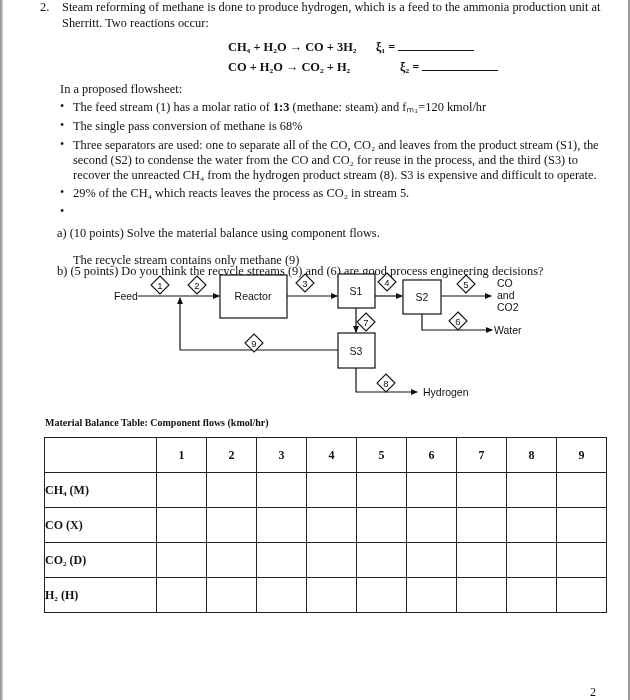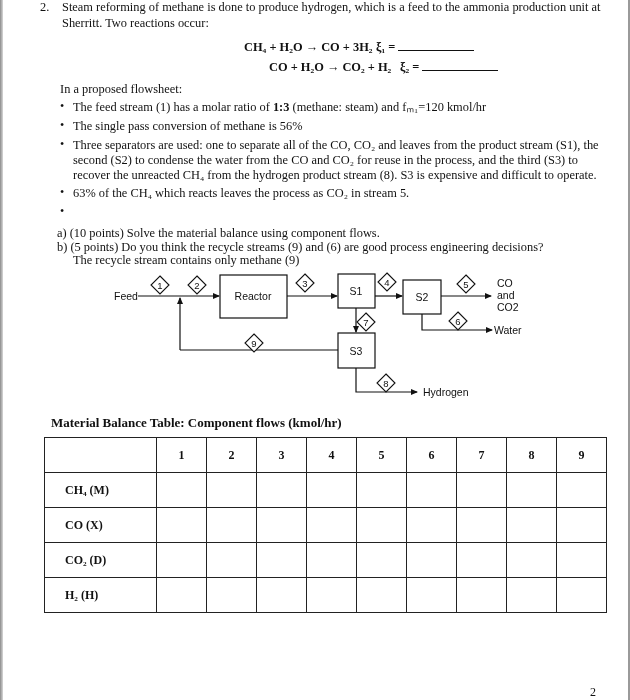--- a/index.html
+++ b/index.html
@@ -14,59 +14,59 @@
   .t { position: absolute; font-size: 12.4px; line-height: 14px; white-space: nowrap; }
   .b { font-weight: bold; }
   .bullet { position: absolute; font-size: 12px; }
   .blank { display: inline-block; width: 76px; border-bottom: 1px solid #111; height: 10px; vertical-align: baseline; margin-left: 3px; }
   svg.diagram { position: absolute; left: 0; top: 0; }
   svg text { font-family: "Liberation Sans", sans-serif; fill: #111; }
   table.mb { position: absolute; left: 44px; top: 437px; border-collapse: collapse; }
   table.mb td, table.mb th { border: 1px solid #222; height: 34px; padding: 0; }
   table.mb th { font-weight: bold; font-size: 12px; text-align: center; width: 49px; }
   table.mb th.corner { width: 111px; }
-  table.mb td.label { font-weight: bold; font-size: 12px; padding-left: 20px; text-align: left; }
+  table.mb td.label { font-weight: bold; font-size: 12px; padding-left: 0; text-align: left; }
   .pagenum { position: absolute; left: 590px; top: 685px; font-size: 12px; font-family: "Liberation Serif", serif; }
 </style>
 </head>
 <body>
 
 <div class="edge-left"></div>
 <div class="edge-right"></div>
 
 <div class="t" style="left:40px; top:0px;">2.</div>
 <div class="t" style="left:62px; top:0px;">Steam reforming of methane is done to produce hydrogen, which is a feed to the ammonia production unit at</div>
 <div class="t" style="left:62px; top:16px;">Sherritt. Two reactions occur:</div>
 
-<div class="t b" style="left:244px; top:40px;">CH₄ + H₂O → CO + 3H₂</div>
+<div class="t b" style="left:228px; top:40px;">CH₄ + H₂O → CO + 3H₂</div>
 <div class="t b" style="left:376px; top:40px;"><span>ξ₁ =</span><span class="blank"></span></div>
-<div class="t b" style="left:228px; top:60px;margin-left:41px;">CO + H₂O → CO₂ + H₂</div>
+<div class="t b" style="left:228px; top:60px;">CO + H₂O → CO₂ + H₂</div>
 <div class="t b" style="left:400px; top:60px;"><span>ξ₂ =</span><span class="blank"></span></div>
 
 <div class="t" style="left:60px; top:82px;">In a proposed flowsheet:</div>
 
 <div class="bullet" style="left:60px; top:99px;">•</div>
 <div class="t" style="left:73px; top:100px;"><span>The feed stream (1) has a molar ratio of </span><span class="b">1:3</span><span> (methane: steam) and fₘ₁=120 kmol/hr</span></div>
 
 <div class="bullet" style="left:60px; top:118px;">•</div>
-<div class="t" style="left:73px; top:119px;">The single pass conversion of methane is 56%</div>
+<div class="t" style="left:73px; top:119px;">The single pass conversion of methane is 68%</div>
 
 <div class="bullet" style="left:60px; top:137px;">•</div>
 <div class="t" style="left:73px; top:138px;">Three separators are used: one to separate all of the CO, CO₂ and leaves from the product stream (S1), the</div>
 <div class="t" style="left:73px; top:153px;">second (S2) to condense the water from the CO and CO₂ for reuse in the process, and the third (S3) to</div>
 <div class="t" style="left:73px; top:168px;">recover the unreacted CH₄ from the hydrogen product stream (8). S3 is expensive and difficult to operate.</div>
 
 <div class="bullet" style="left:60px; top:185px;">•</div>
-<div class="t" style="left:73px; top:186px;">63% of the CH₄ which reacts leaves the process as CO₂ in stream 5.</div>
+<div class="t" style="left:73px; top:186px;">29% of the CH₄ which reacts leaves the process as CO₂ in stream 5.</div>
 
 <div class="bullet" style="left:60px; top:204px;">•</div>
 <div class="t" style="left:73px; top:205px;margin-top:48px;">The recycle stream contains only methane (9)</div>
 
 <div class="t" style="left:57px; top:226px;">a)  (10 points) Solve the material balance using component flows.</div>
-<div class="t" style="left:57px; top:240px;">b)  (5 points) Do you think the recycle streams (9) and (6) are good process engineering decisions?</div>
+<div class="t" style="left:57px; top:264px;">b)  (5 points) Do you think the recycle streams (9) and (6) are good process engineering decisions?</div>
 
 <svg class="diagram" width="630" height="700">
   <defs>
     <marker id="ah" markerWidth="7" markerHeight="6" refX="6" refY="3" orient="auto" markerUnits="userSpaceOnUse">
       <path d="M0,0 L7,3 L0,6 Z" fill="#111"></path>
     </marker>
   </defs>
   <g stroke="#111" stroke-width="1.2" fill="none">
 
     <line x1="138" y1="296" x2="219" y2="296" marker-end="url(#ah)"></line>
@@ -139,21 +139,21 @@
         <polygon points="386,374 395,383 386,392 377,383" fill="#fff" stroke="#111" stroke-width="1.1"></polygon>
         <text x="386" y="386.5" text-anchor="middle" font-size="9.5">8</text>
       </g>
       <g>
         <polygon points="254,334 263,343 254,352 245,343" fill="#fff" stroke="#111" stroke-width="1.1"></polygon>
         <text x="254" y="346.5" text-anchor="middle" font-size="9.5">9</text>
       </g>
     </g>
 </svg>
 
-<div class="t b" style="left:51px; top:416px; font-size:13px;">Material Balance Table: Component flows (kmol/hr)</div>
+<div class="t b" style="left:45px; top:416px; font-size:10px;">Material Balance Table: Component flows (kmol/hr)</div>
 
 <table class="mb">
   <thead>
     <tr>
       <th class="corner"></th>
       <th>1</th>
       <th>2</th>
       <th>3</th>
       <th>4</th>
       <th>5</th>

